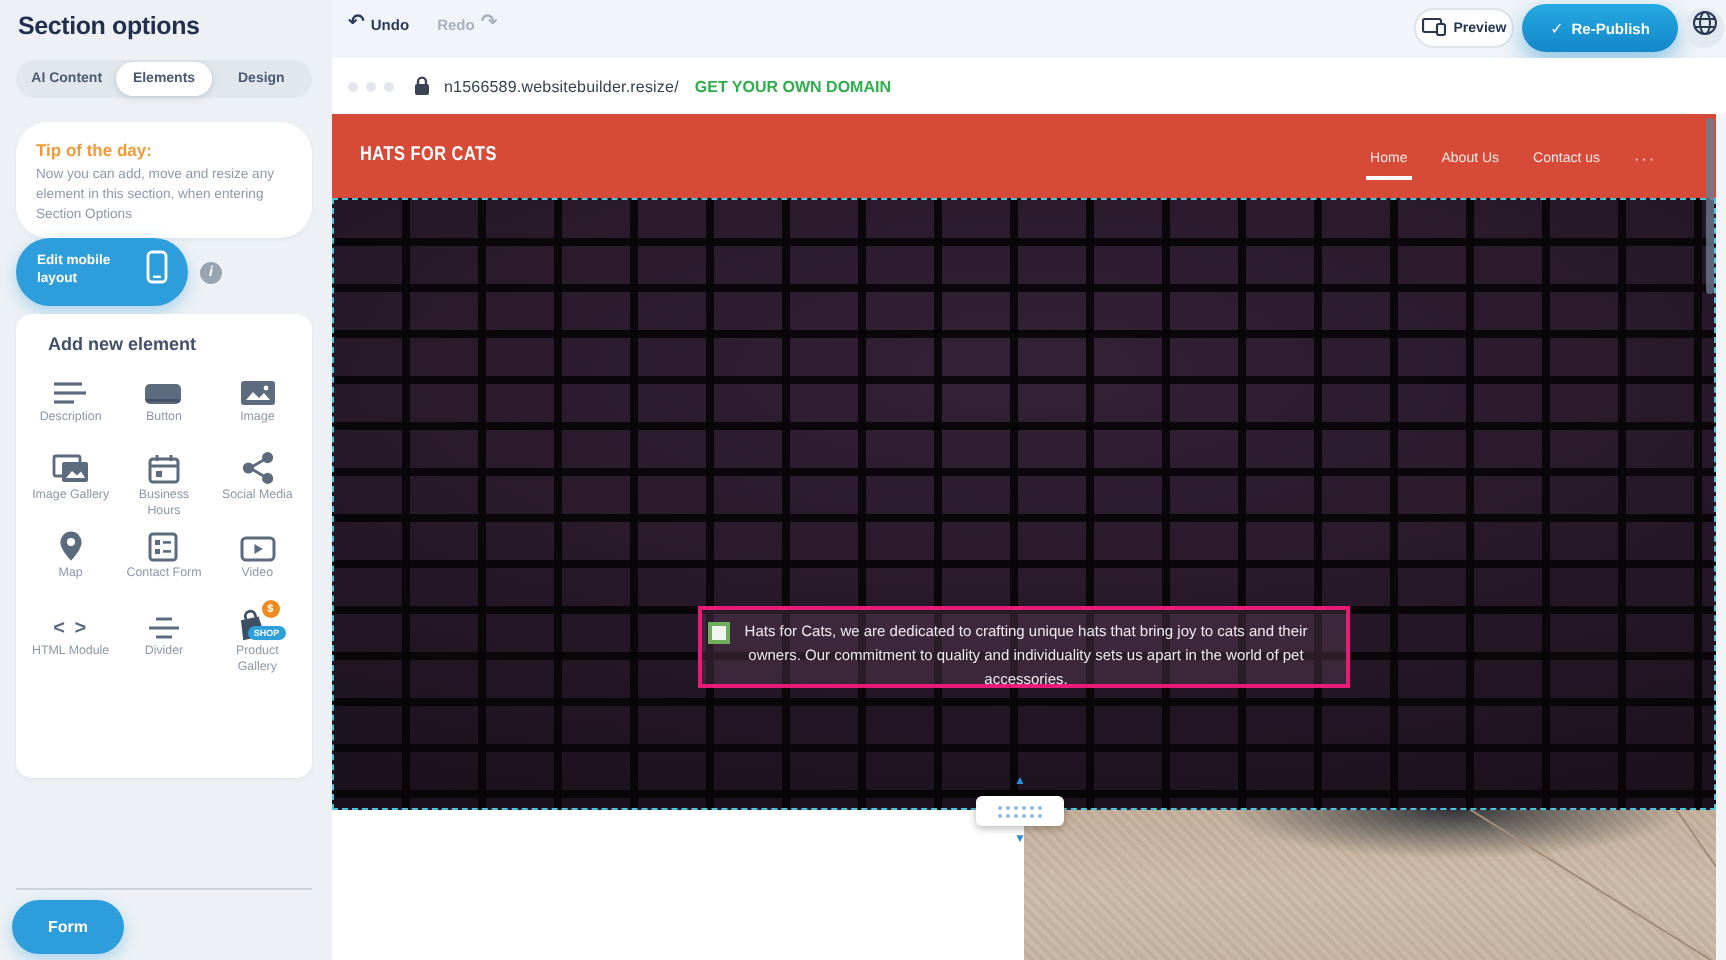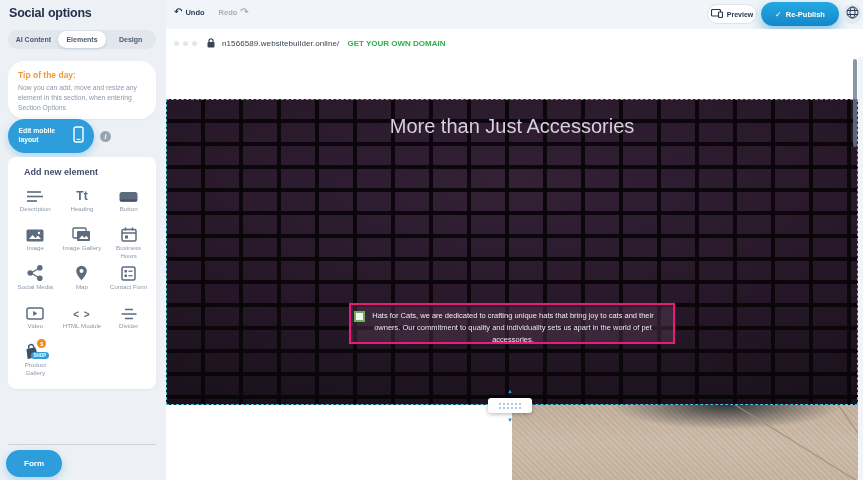--- a/index.html
+++ b/index.html
@@ -89,21 +89,21 @@
   .arrow-up, .arrow-down { position:absolute; left:50%; transform:translateX(-50%); color:#2e8fd6; }
   .arrow-up { top:-10px; } .arrow-down { bottom:-10px; }
 
   .scroll-thumb { position:absolute; left:687px; top:2px; width:4px; height:88px; border-radius:2px; background:rgba(108,124,145,.8); cursor:grab; }
   .gutter { left:858px; top:57px; width:5px; height:423px; background:#f1f4f8; }
 </style>
 </head>
 <body>
 
 <div class="abs sidebar">
-  <div class="abs panel-title">Social options</div>
+  <div class="abs panel-title">Section options</div>
 
   <div class="abs tabs">
     <div class="tab">AI Content</div>
     <div class="tab active">Elements</div>
     <div class="tab">Design</div>
   </div>
 
   <div class="abs tip-card">
     <div class="tip-title">Tip of the day:</div>
     <div class="tip-body">Now you can add, move and resize any element in this section, when entering Section Options</div>
@@ -130,24 +130,20 @@
               <g stroke="#5d6b7e" stroke-width="1.6">
                 <line x1="1" y1="2" x2="15" y2="2"></line>
                 <line x1="1" y1="6.5" x2="17" y2="6.5"></line>
                 <line x1="1" y1="11" x2="11" y2="11"></line>
               </g>
             </svg>
         </span>
         <span class="el-lbl">Description</span>
       </div>
 
-      <div class="el-item">
-        <span class="el-ico glyph" style="font-size:12px">Tt</span>
-        <span class="el-lbl">Heading</span>
-      </div>
 
       <div class="el-item">
         <span class="el-ico">
           <svg width="19" height="12" viewBox="0 0 19 12">
               <rect x="0.5" y="1" width="18" height="10" rx="2.5" fill="#5d6b7e"></rect>
               <line x1="1" y1="9.2" x2="18" y2="9.2" stroke="#42506a" stroke-width="1.4"></line>
             </svg>
         </span>
         <span class="el-lbl">Button</span>
       </div>
@@ -317,28 +313,36 @@
     <span class="dot"></span>
     <span class="dot"></span>
     <span class="dot"></span>
   </div>
   <span class="lock">
     <svg width="8" height="10" viewBox="0 0 8 10">
         <rect x="0.5" y="4" width="7" height="5.5" rx="1" fill="#3a4352"></rect>
         <path d="M2 4V2.8a2 2 0 0 1 4 0V4" fill="none" stroke="#3a4352" stroke-width="1.2"></path>
       </svg>
   </span>
-  <span class="url">n1566589.websitebuilder.online/</span>
+  <span class="url">n1566589.websitebuilder.resize/</span>
   <span class="domain-cta">GET YOUR OWN DOMAIN</span>
 </div>
 
 <div class="abs site">
+  <div class="site-header">
+    <div class="logo">HATS FOR CATS</div>
+    <div class="nav">
+      <span class="nav-item active">Home</span>
+      <span class="nav-item">About Us</span>
+      <span class="nav-item">Contact us</span>
+      <span class="nav-more">···</span>
+    </div>
+  </div>
 
   <div class="hero">
-    <div class="hero-sub">More than Just Accessories</div>
     <div class="hero-textbox">
       <div class="drag-handle"></div>
       <div class="hero-text">Hats for Cats, we are dedicated to crafting unique hats that bring joy to cats and their owners. Our commitment to quality and individuality sets us apart in the world of pet accessories.</div>
     </div>
   </div>
 
   <div class="next-section">
     <div class="photo">
       <div class="crack crack1"></div>
       <div class="crack crack2"></div>

